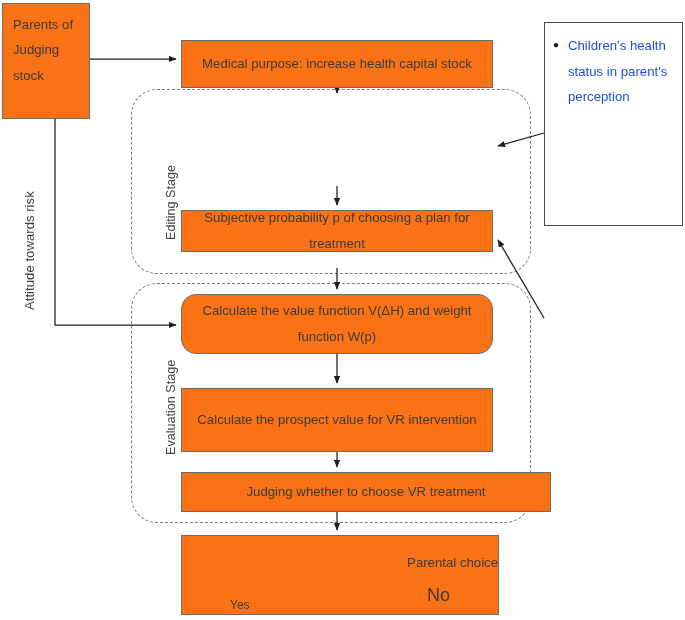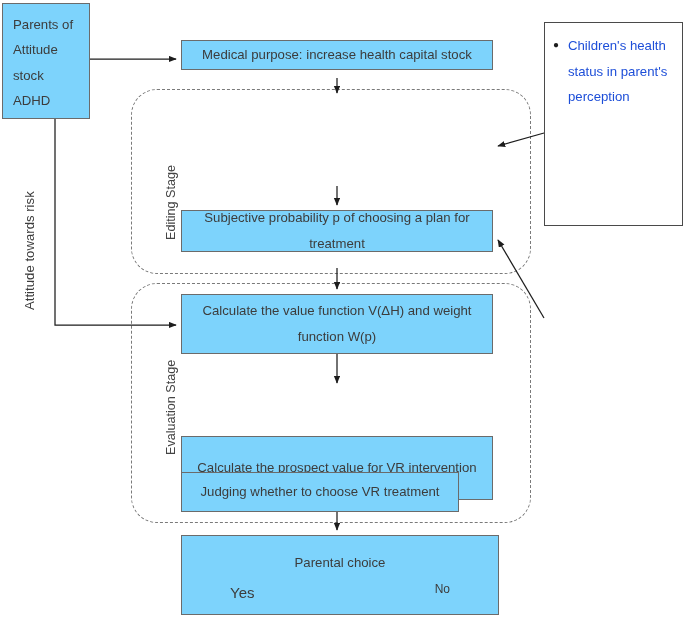--- a/index.html
+++ b/index.html
@@ -15,21 +15,21 @@
     position: relative;
     width: 685px;
     height: 620px;
     background: #ffffff;
     overflow: hidden;
   }
   .node {
     position: absolute;
     box-sizing: border-box;
     border: 1.3px solid #6b6b6b;
-    background: #7dd3fc;
+    background: #f97316;
     display: flex;
     align-items: center;
     justify-content: center;
     text-align: center;
     font-size: 13.2px;
     line-height: 1.95;
     color: #3c3c3c;
     padding: 4px 8px;
     z-index: 4;
   }
@@ -43,26 +43,26 @@
     top: 3px;
     width: 88px;
     height: 116px;
     display: block;
     padding: 8px 0 0 10px;
     text-align: left;
     font-size: 13.2px;
     line-height: 1.92;
   }
   
-  #n-purpose   { left: 181px; top: 40px;  width: 312px; height: 30px; }
+  #n-purpose   { left: 181px; top: 40px;  width: 312px; height: 48px; }
   #n-perception{ left: 181px; top: 98px;  width: 312px; height: 88px; }
   #n-probability{left: 181px; top: 210px; width: 312px; height: 42px; }
-  #n-value     { left: 181px; top: 294px; width: 312px; height: 60px; }
-  #n-prospect  { left: 181px; top: 388px; width: 312px; height: 64px; margin-top: 48px; }
-  #n-judging   { left: 181px; top: 472px; width: 278px; height: 40px; }
+  #n-value     { left: 181px; top: 294px; width: 312px; height: 60px; border-radius: 15px; }
+  #n-prospect  { left: 181px; top: 388px; width: 312px; height: 64px; }
+  #n-judging   { left: 181px; top: 472px; width: 370px; height: 40px; }
   #n-choice    { left: 181px; top: 535px; width: 318px; height: 80px; display:block; padding:0; }
 
   
   .info-box {
     position: absolute;
     box-sizing: border-box;
     border: 1.3px solid #4a4a4a;
     background: #ffffff;
     padding: 10px 8px 8px 8px;
     font-size: 13.2px;
@@ -138,36 +138,36 @@
     z-index: 2;
     pointer-events: none;
   }
 
   
   #choice-title {
     position: absolute;
     left: 0;
     top: 14px;
     width: 100%;
-    text-align: center;
+    text-align: right;
     font-size: 13.2px;
     color: #3c3c3c;
   }
   #choice-yes {
     position: absolute;
     left: 48px;
-    top: 42px;
-    font-size: 15px;
+    top: 58px;
+    font-size: 12px;
     color: #3c3c3c;
   }
   #choice-no {
     position: absolute;
     right: 48px;
     top: 42px;
-    font-size: 12px;
+    font-size: 18px;
     color: #3c3c3c;
   }
 </style>
 </head>
 <body>
 
 <div id="canvas">
 
   <svg id="wires" viewBox="0 0 685 620" xmlns="http://www.w3.org/2000/svg">
     <defs>
@@ -209,23 +209,22 @@
   <div class="stage" id="stage-editing"></div>
   <div class="stage" id="stage-evaluation"></div>
 
   <div class="stage-label" id="lbl-editing">Editing Stage</div>
   <div class="stage-label" id="lbl-evaluation">Evaluation Stage</div>
 
   <div id="lbl-attitude">Attitude towards risk</div>
 
   <div class="node" id="src-box">
     <div>Parents of</div>
-    <div>Attitude</div>
+    <div>Judging</div>
     <div>stock</div>
-    <div>ADHD</div>
   </div>
 
   <div class="node" id="n-purpose">
     <span class="node-text">Medical purpose: increase health capital stock</span>
   </div>
 
 
   <div class="node" id="n-probability">
     <span class="node-text">Subjective probability p of choosing a plan for treatment</span>
   </div>

